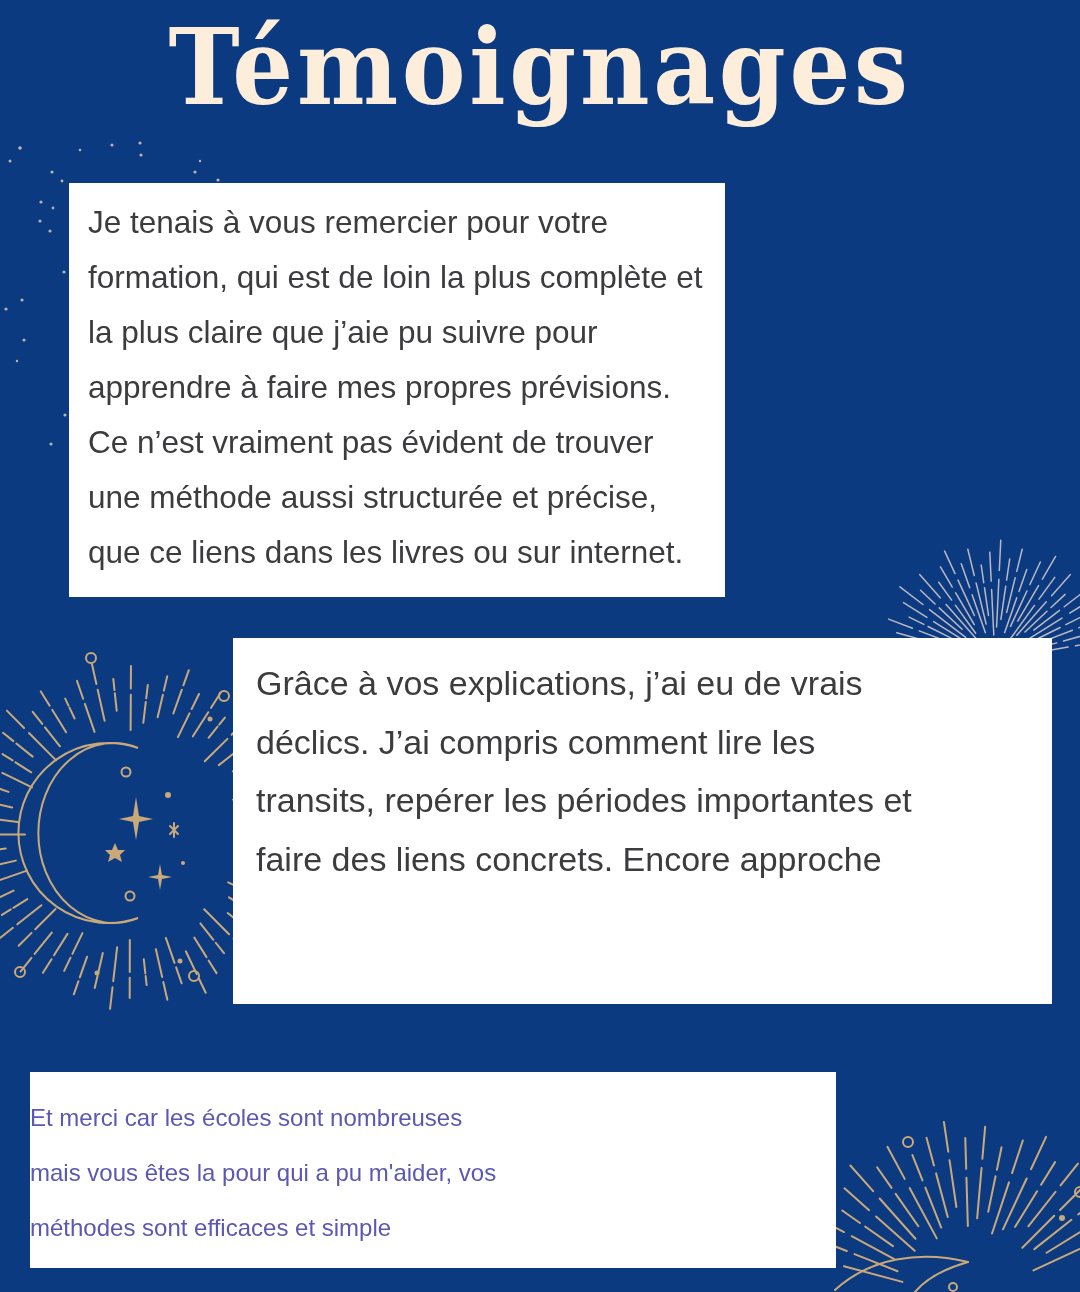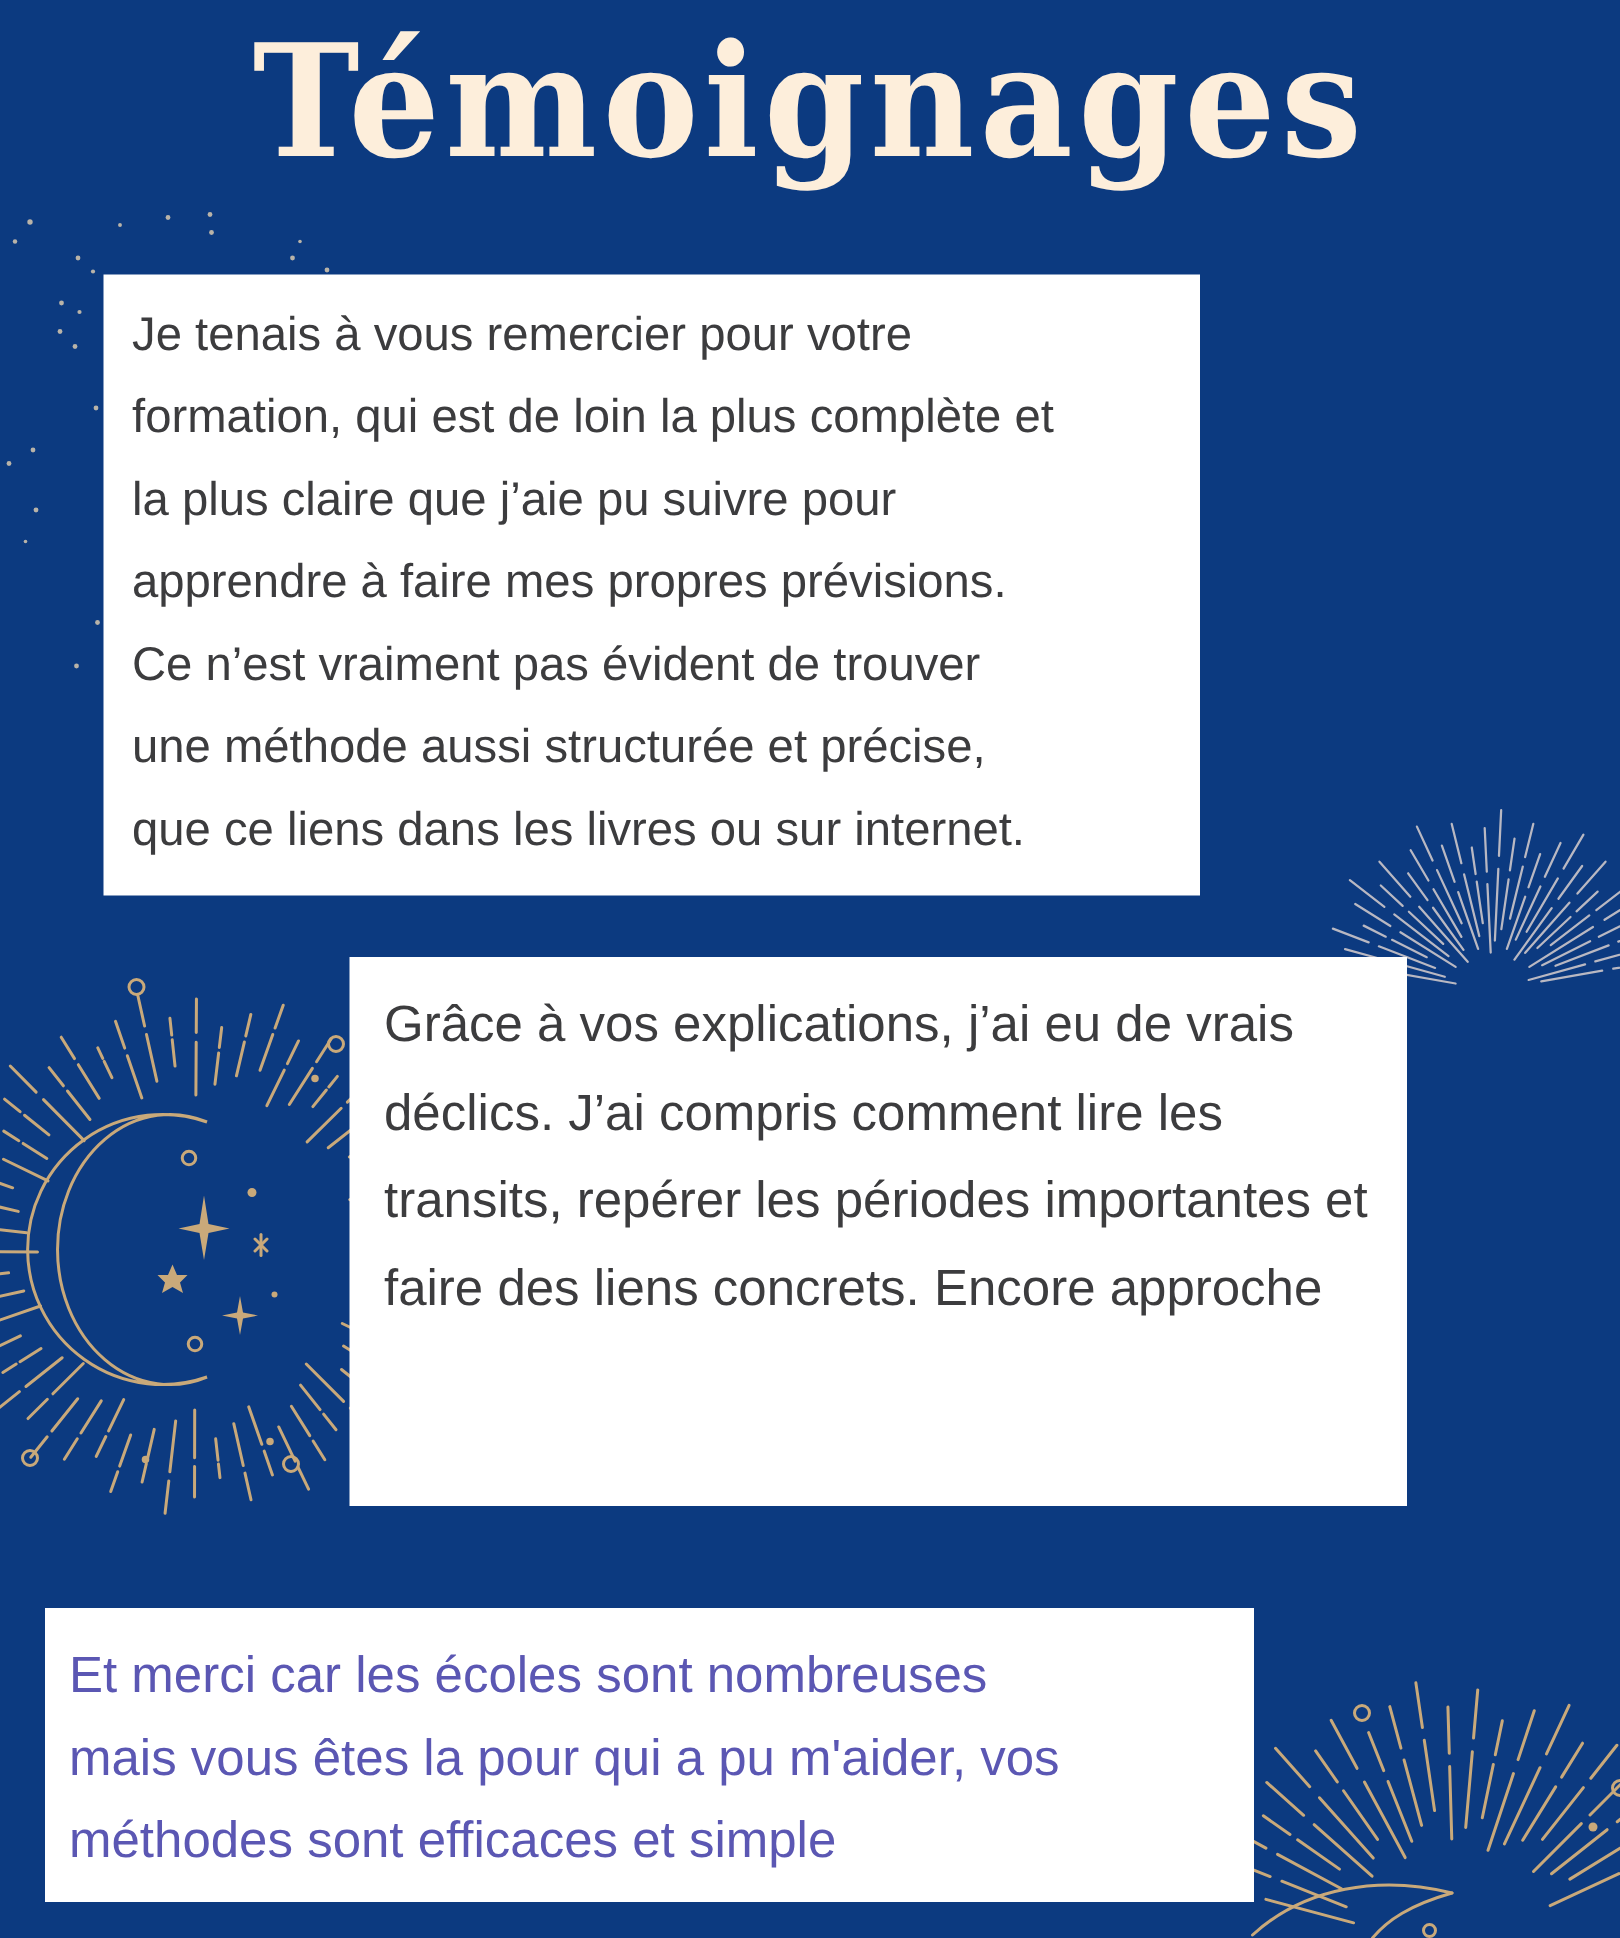--- a/index.html
+++ b/index.html
@@ -13,25 +13,25 @@
       font-family: "DejaVu Serif", "Liberation Serif", serif;
       font-weight: bold; font-size: 104px; letter-spacing: 4px;
       color: #fdeedb; line-height: 120px;
       transform: scaleX(0.92);
     }
     .deco { position: absolute; }
     .card {
       position: absolute; background: #ffffff; box-sizing: border-box;
     }
     .card .line { display: block; white-space: nowrap; }
-    .card1 { left: 69px; top: 183px; width: 731px; height: 414px; padding: 12px 0 0 19px; color: #3c3c3e; font-size: 31.5px; }
+    .card1 { left: 69px; top: 183px; width: 656px; height: 414px; padding: 12px 0 0 19px; color: #3c3c3e; font-size: 31.5px; }
     .card1 .line { height: 55px; line-height: 55px; }
-    .card2 { left: 233px; top: 638px; width: 705px; height: 366px; padding: 16px 0 0 23px; color: #3c3c3e; font-size: 34px; }
+    .card2 { left: 233px; top: 638px; width: 819px; height: 366px; padding: 16px 0 0 23px; color: #3c3c3e; font-size: 34px; }
     .card2 .line { height: 58.5px; line-height: 58.5px; }
-    .card3 { left: 30px; top: 1072px; width: 806px; height: 196px; padding: 0 0 0 16px; color: #5b57b3; font-size: 34px; overflow: hidden; }
+    .card3 { left: 30px; top: 1072px; width: 806px; height: 196px; padding: 0 0 0 0; color: #5b57b3; font-size: 24px; overflow: hidden; }
     .card3 .cut { height: 18px; line-height: 18px; overflow: hidden; position: relative; }
     .card3 .cut span { position: relative; top: -22px; }
     .card3 .line { height: 55px; line-height: 55px; }
     .emoji {
       display: inline-block; width: 40px; height: 40px; border-radius: 50%;
       background: radial-gradient(circle at 45% 40%, #ffe06b, #f7b52a 75%, #e89a1c);
       vertical-align: -8px; position: relative; margin-left: 4px;
     }
     .emoji::before, .emoji::after {
       content: ""; position: absolute; top: 12px; width: 8px; height: 5px;

